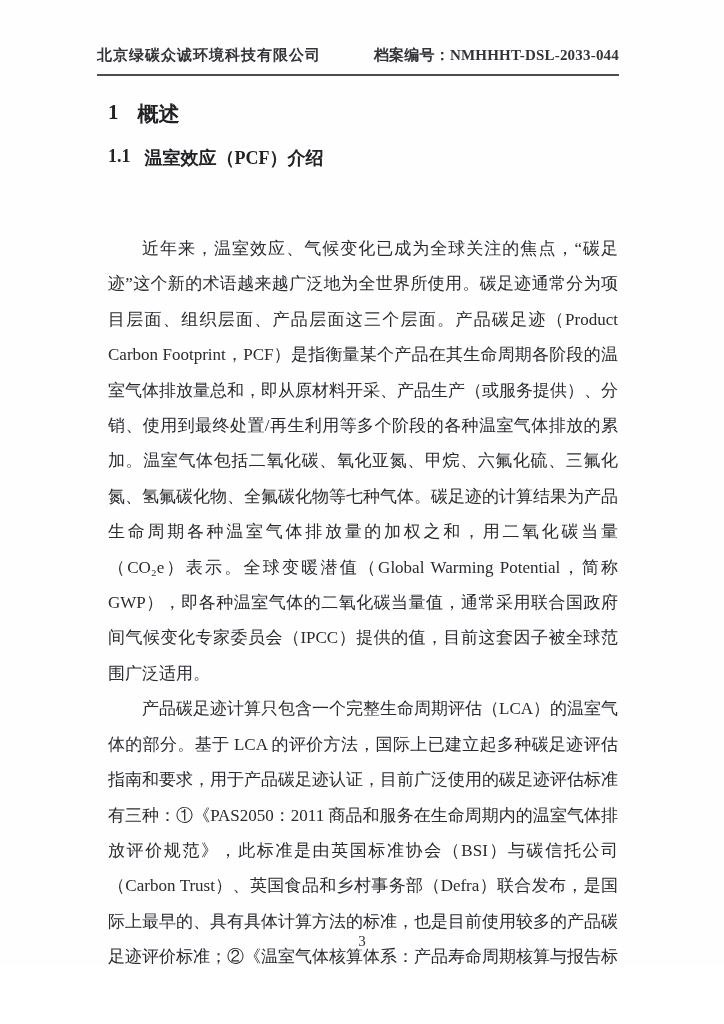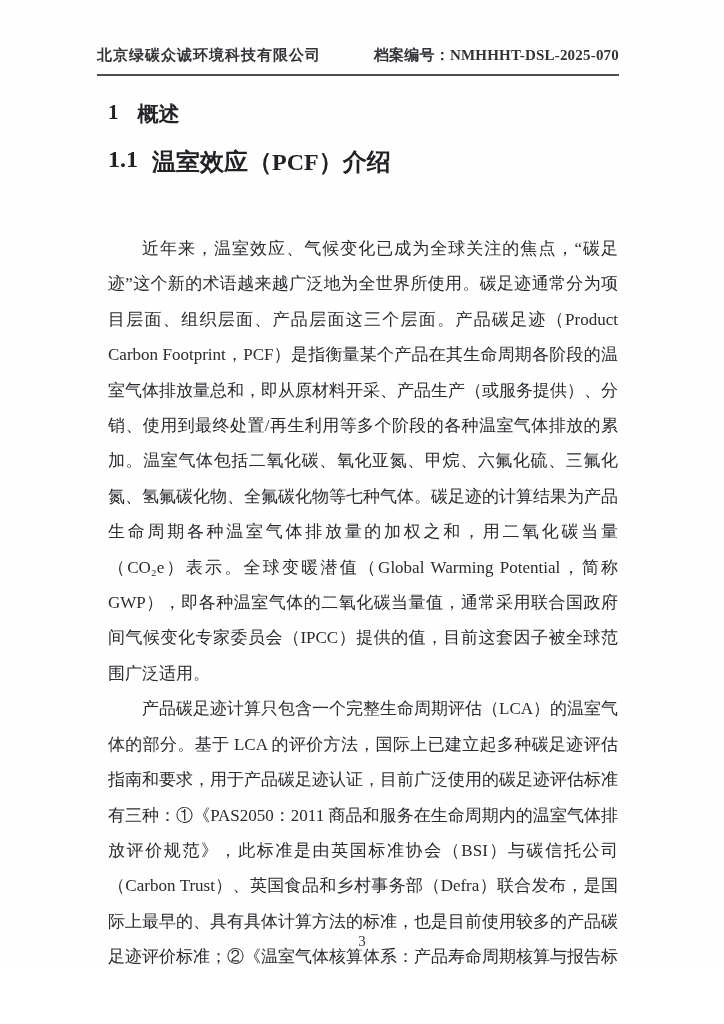--- a/index.html
+++ b/index.html
@@ -45,21 +45,21 @@
     font-size: 21px;
     font-weight: bold;
     color: #222226;
     display: flex;
   }
   .h1-row .num { margin-right: 19px; }
   .h2-row {
     position: absolute;
     left: 108px;
     top: 146px;
-    font-size: 24px;
+    font-size: 18px;
     font-weight: bold;
     color: #222226;
     display: flex;
   }
   .h2-row .num { margin-right: 14px; }
   
   .body-text {
     position: absolute;
     left: 108px;
     top: 184px;
@@ -86,21 +86,21 @@
     color: #33333a;
   }
 </style>
 </head>
 <body>
 
 <div class="page">
 
   <div class="doc-header">
     <span class="company">北京绿碳众诚环境科技有限公司</span>
-    <span class="archive">档案编号：NMHHHT-DSL-2025-070</span>
+    <span class="archive">档案编号：NMHHHT-DSL-2033-044</span>
   </div>
 
   <div class="h1-row">
     <span class="num">1</span>
     <span class="txt">概述</span>
   </div>
 
   <div class="h2-row">
     <span class="num">1.1</span>
     <span class="txt">温室效应（PCF）介绍</span>

